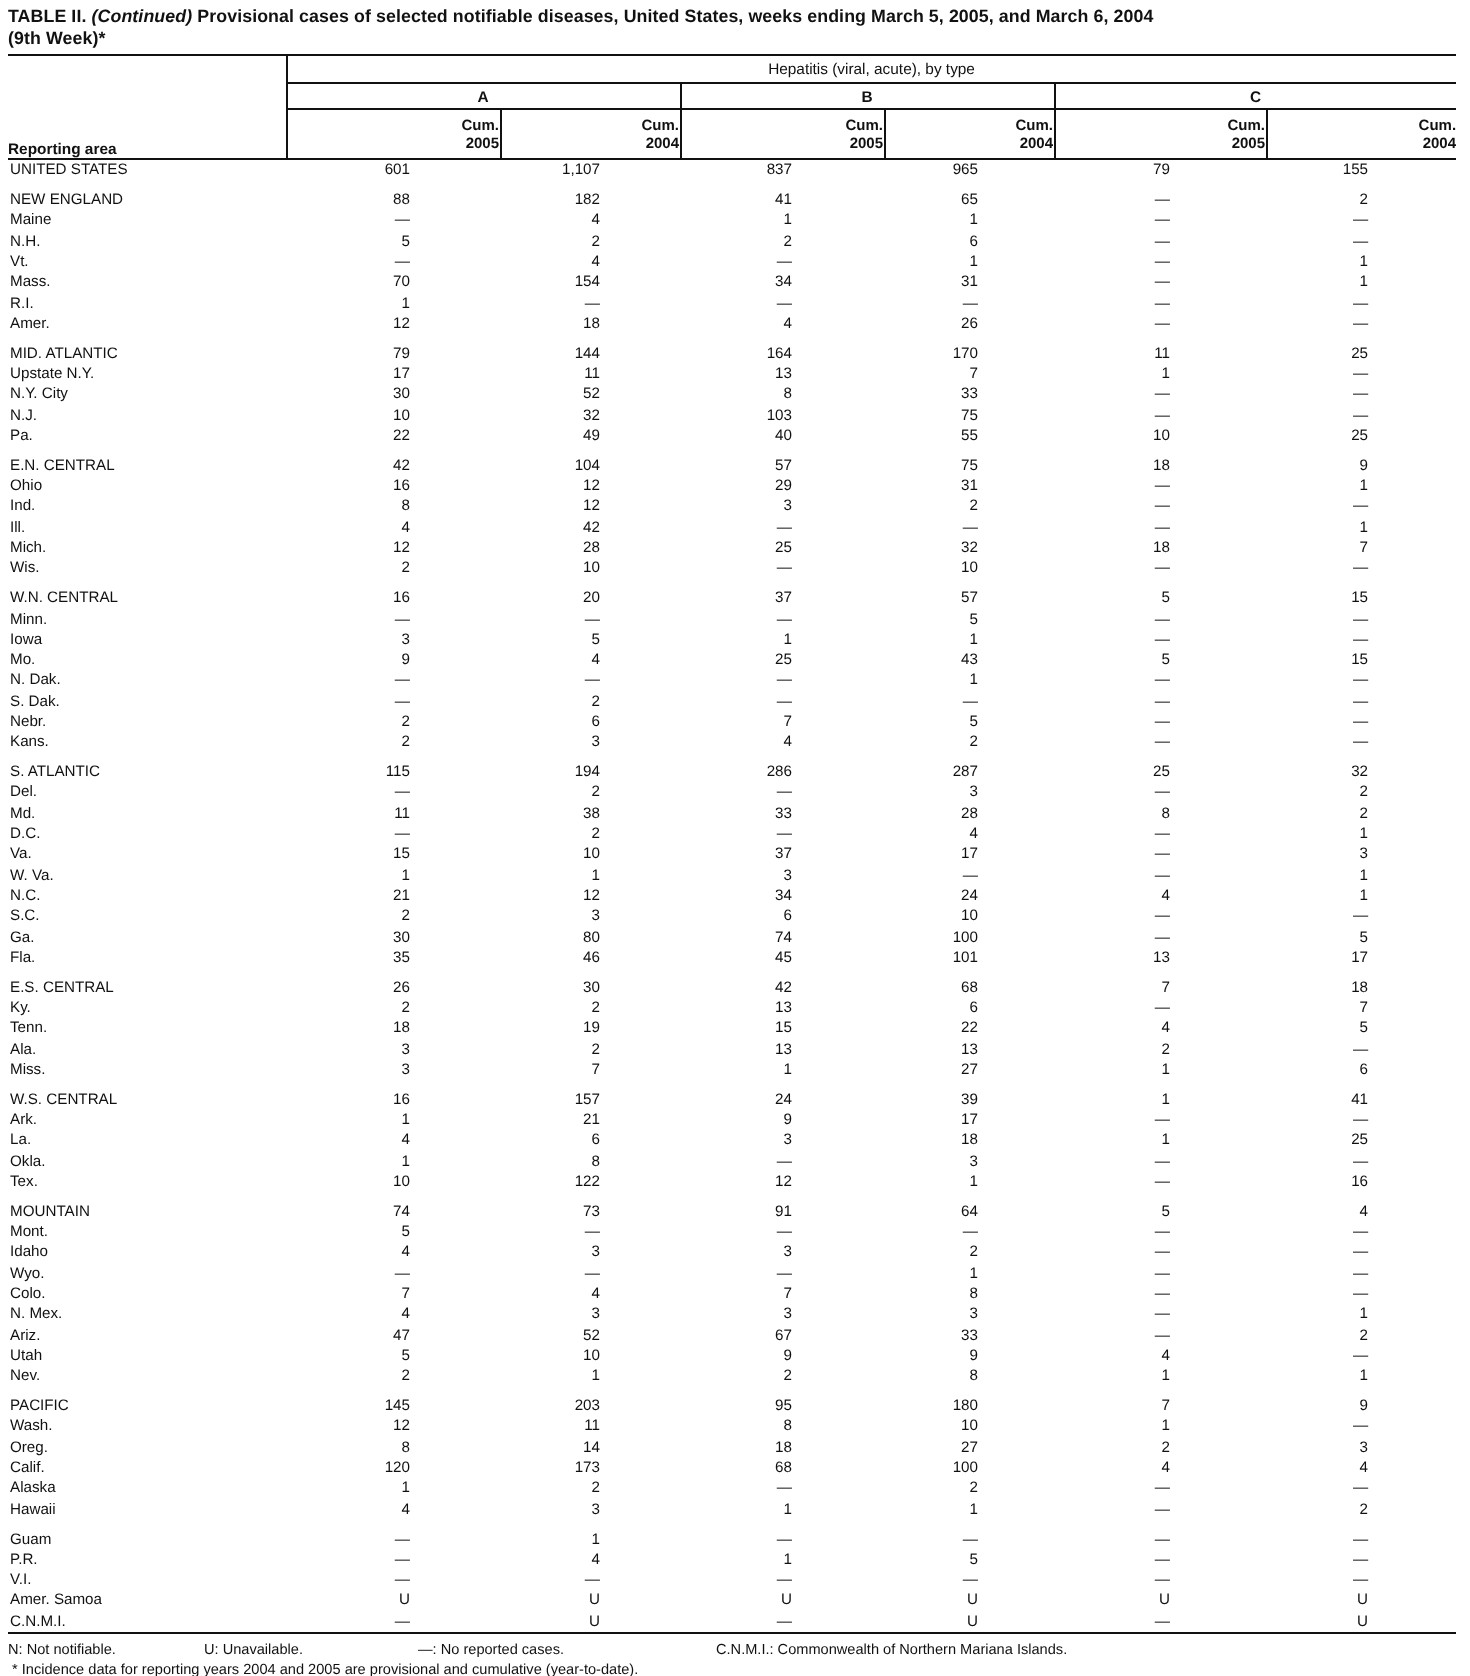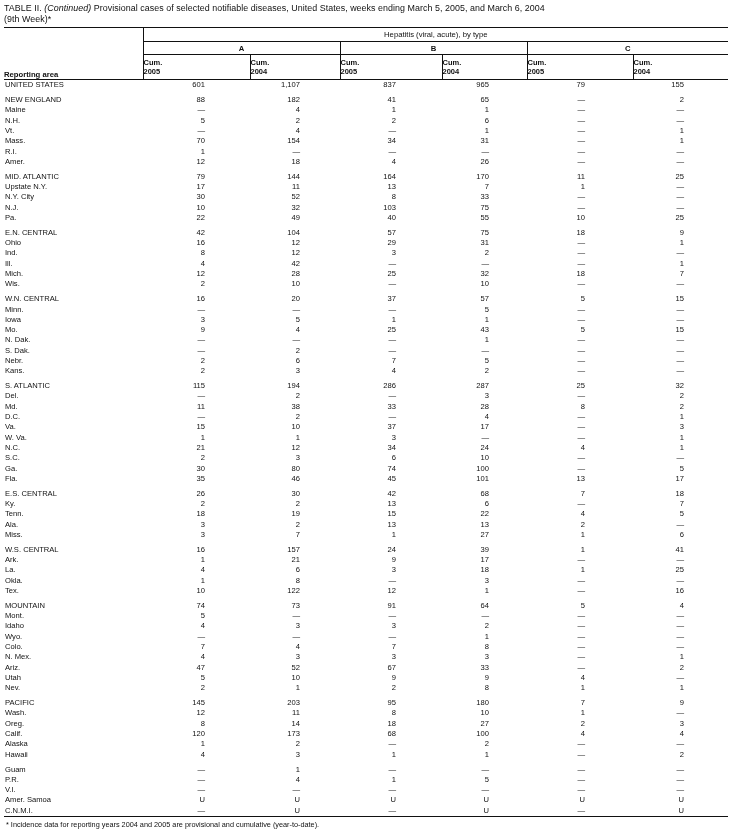--- a/index.html
+++ b/index.html
@@ -13,21 +13,21 @@
     color: #111111;
     -webkit-font-smoothing: antialiased;
   }
   .page {
     padding: 3px 4px 0 4px;
     width: 727px;
   }
   .title {
     font-size: 8.9px;
     line-height: 10.6px;
-    font-weight: normal;
+    font-weight: bold;
     letter-spacing: 0.05px;
     margin-bottom: 3px;
   }
   .title .continued { font-style: italic; }
   table.main {
     border-collapse: collapse;
     table-layout: fixed;
     width: 724px;
     border-bottom: 1.6px solid #111;
   }
@@ -61,21 +61,21 @@
     font-weight: bold;
     text-align: center;
     border-bottom: 1px solid #111;
     border-left: 1px solid #111;
     height: 12px;
     vertical-align: middle;
   }
   th.cum-head {
     font-size: 7.5px;
     font-weight: bold;
-    text-align: left;
+    text-align: right;
     border-left: 1px solid #111;
     border-bottom: 1px solid #111;
     height: 24px;
     vertical-align: middle;
     line-height: 9.5px;
   }
   
   tbody td {
     font-size: 7.6px;
     height: 10.3px;
@@ -793,16 +793,17 @@
           <td class="num c1">U</td>
           <td class="num c2">—</td>
           <td class="num c3">U</td>
           <td class="num c4">—</td>
           <td class="num c5">U</td>
         </tr>
       </tbody>
   </table>
 
   <div class="footnotes">
+    <div class="legend"><span class="w0">N: Not notifiable.</span><span class="w1">U: Unavailable.</span><span class="w2">—: No reported cases.</span><span class="w3">C.N.M.I.: Commonwealth of Northern Mariana Islands.</span></div>
     <div class="note">* Incidence data for reporting years 2004 and 2005 are provisional and cumulative (year-to-date).</div>
   </div>
 
 </div>
 
 </body></html>

